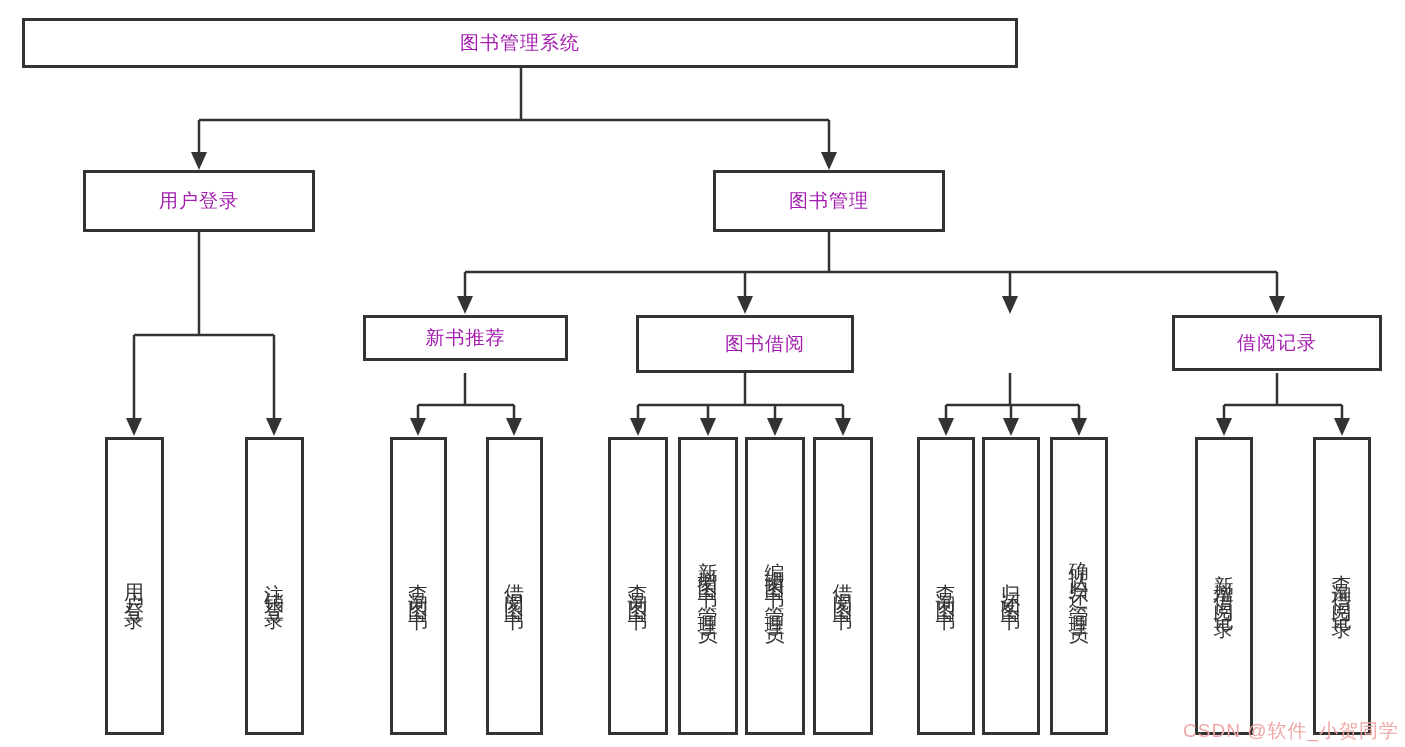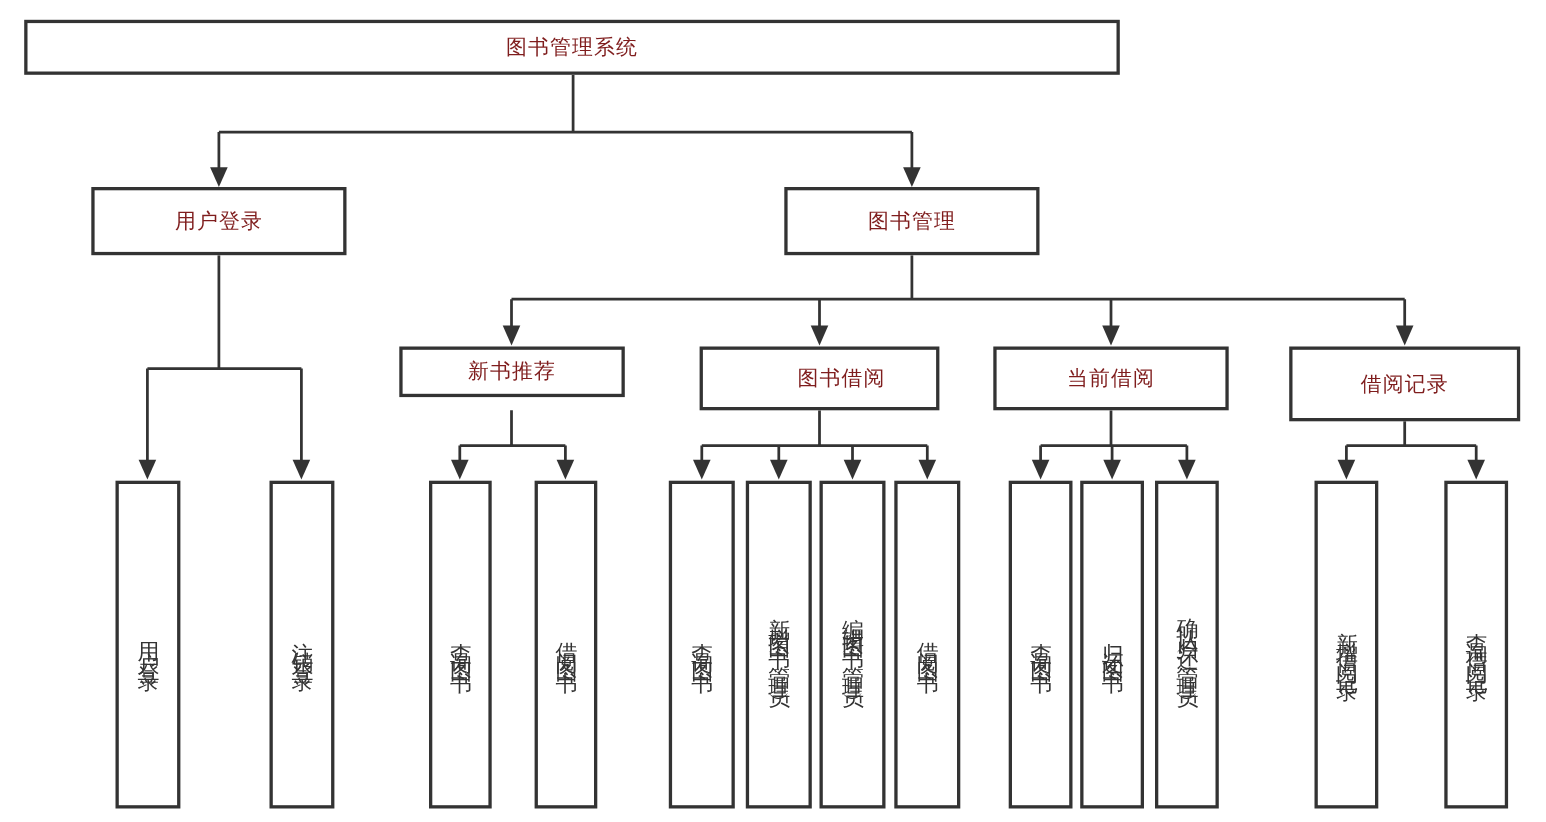--- a/index.html
+++ b/index.html
@@ -22,21 +22,21 @@
     height: 747px;
   }
   .hbox {
     position: absolute;
     box-sizing: border-box;
     border: 3px solid #333333;
     background: #ffffff;
     display: flex;
     align-items: center;
     justify-content: center;
-    color: #7f1d1d;
+    color: #a21caf;
     font-size: 19px;
     letter-spacing: 1px;
   }
   .vbox {
     position: absolute;
     box-sizing: border-box;
     border: 3px solid #333333;
     background: #ffffff;
     top: 437px;
     height: 298px;
@@ -125,24 +125,21 @@
   <div class="hbox" style="left:713px; top:170px; width:232px; height:62px;">
     <span>图书管理</span>
   </div>
 
   <div class="hbox" style="left:363px; top:315px; width:205px; height:46px;">
     <span>新书推荐</span>
   </div>
   <div class="hbox" style="left:636px; top:315px; width:218px; height:58px;padding-left:40px;">
     <span>图书借阅</span>
   </div>
-  <div class="hbox" style="left:903px; top:315px; width:214px; height:58px;">
-    <span>当前借阅</span>
-  </div>
-  <div class="hbox" style="left:1172px; top:315px; width:210px; height:68px;">
+  <div class="hbox" style="left:1172px; top:315px; width:210px; height:56px;">
     <span>借阅记录</span>
   </div>
 
   <div class="vbox" style="left:105px; width:59px;">
     <span class="vtext">用户登录</span>
   </div>
   <div class="vbox" style="left:245px; width:59px;">
     <span class="vtext">注销登录</span>
   </div>
 
@@ -176,14 +173,15 @@
     <span class="vtext">确认归还（管理员）</span>
   </div>
 
   <div class="vbox" style="left:1195px; width:58px;">
     <span class="vtext">新增借阅记录</span>
   </div>
   <div class="vbox" style="left:1313px; width:58px;">
     <span class="vtext">查询借阅记录</span>
   </div>
 
+  <div id="watermark">CSDN @软件_小贺同学</div>
 
 </div>
 
 </body></html>

